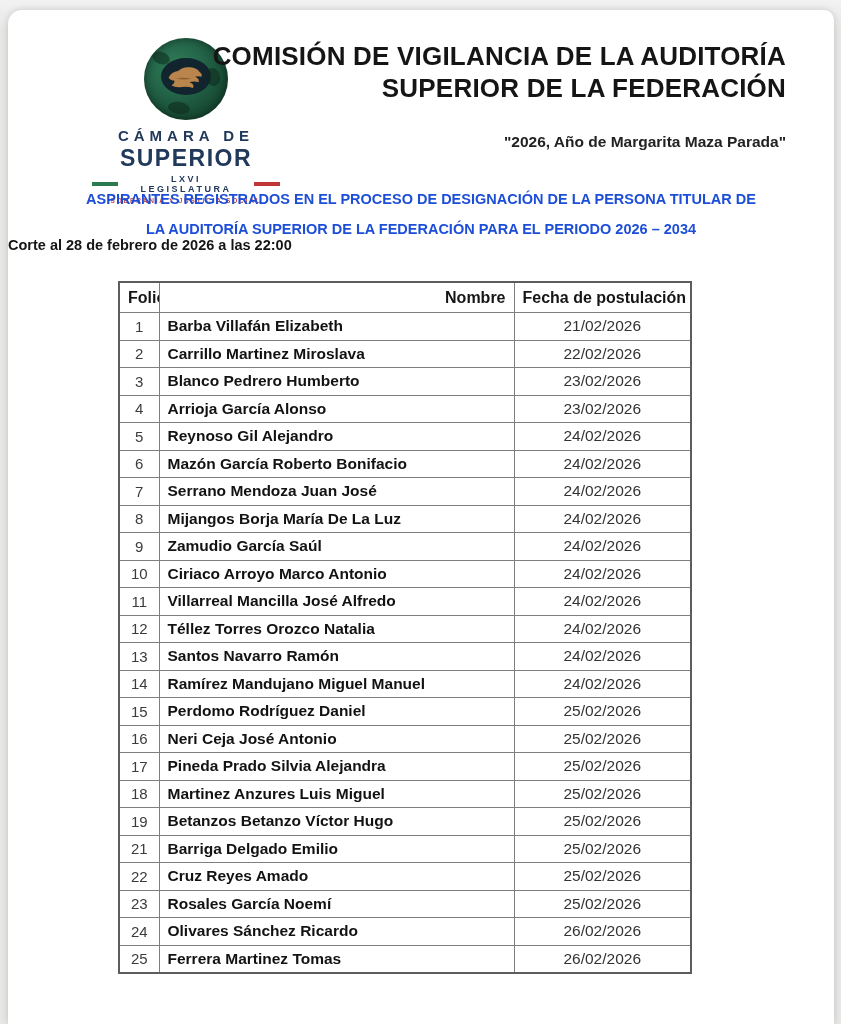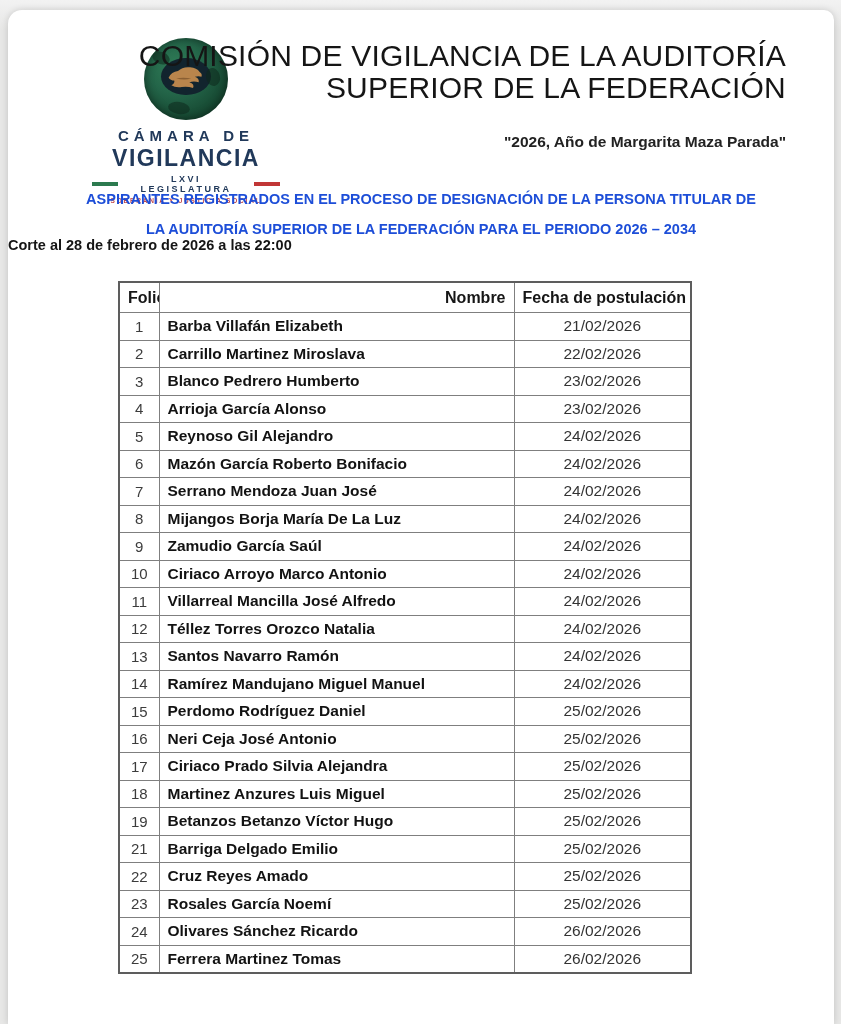--- a/index.html
+++ b/index.html
@@ -29,21 +29,21 @@
   .org1{margin-top:7px;font-size:15px;font-weight:700;letter-spacing:5px;color:#21395a;}
   .org2{margin-top:1px;font-size:23px;font-weight:800;letter-spacing:1.5px;color:#21395a;}
   .legis{margin-top:2px;display:flex;align-items:center;justify-content:center;gap:6px;}
   .legis .txt{font-size:9px;font-weight:700;letter-spacing:2.5px;color:#21395a;}
   .bar{width:26px;height:4px;display:inline-block;}
   .bar.green{background:#2c7a4f;}
   .bar.red{background:#c13636;}
   .motto{margin-top:3px;font-size:6.5px;font-weight:700;letter-spacing:1.8px;color:#c34a4a;}
   
   .titleblock{position:absolute;right:48px;top:30px;text-align:right;}
-  .title-line{font-size:30px;font-weight:400;color:#151515;line-height:32px;letter-spacing:.2px;margin-left:48px;}
+  .title-line{font-size:26px;font-weight:700;color:#151515;line-height:32px;letter-spacing:.2px;margin-left:48px;}
   .quote{margin-top:29px;font-size:15.5px;font-weight:700;color:#222;}
   
   .subtitle{position:absolute;top:174px;left:50%;transform:translateX(-50%);
     width:690px;text-align:center;font-size:14.5px;font-weight:700;line-height:30px;color:#1d4ed8;}
   .cutoff{position:absolute;top:227px;left:0;width:100%;
     font-size:14.5px;font-weight:700;color:#151515;}
   
   table.list{position:absolute;left:110px;top:271px;width:572px;
     border-collapse:collapse;table-layout:fixed;
     border:2px solid #5d5d5d;}
@@ -66,21 +66,21 @@
     <div class="emblem">
       <span class="spot1"></span>
         <span class="spot2"></span>
         <span class="spot3"></span>
       <svg viewBox="0 0 100 70">
         <path fill="#b9854c" d="M14 38 Q20 26 34 24 Q44 14 60 16 Q74 17 80 26 Q86 30 84 36 Q78 34 70 36 Q80 40 78 48 Q68 44 58 48 Q70 52 66 60 Q54 56 42 58 Q28 60 20 54 Q28 50 26 44 Q18 44 14 38 Z"></path>
         <path fill="#8a5f33" d="M30 40 Q45 36 62 40 Q48 44 30 40 Z"></path>
       </svg>
     </div>
     <div class="org1">CÁMARA DE</div>
-    <div class="org2">VIGILANCIA</div>
+    <div class="org2">SUPERIOR</div>
     <div class="legis">
       <span class="bar green"></span>
       <span class="txt">LXVI LEGISLATURA</span>
       <span class="bar red"></span>
     </div>
     <div class="motto">SOBERANÍA Y JUSTICIA SOCIAL</div>
   </div>
 
   <div class="titleblock">
     <div class="title-line">COMISIÓN DE VIGILANCIA DE LA AUDITORÍA</div>
@@ -180,21 +180,21 @@
           <td class="name">Perdomo Rodríguez Daniel</td>
           <td class="date">25/02/2026</td>
         </tr>
         <tr>
           <td class="folio">16</td>
           <td class="name">Neri Ceja José Antonio</td>
           <td class="date">25/02/2026</td>
         </tr>
         <tr>
           <td class="folio">17</td>
-          <td class="name">Ciriaco Prado Silvia Alejandra</td>
+          <td class="name">Pineda Prado Silvia Alejandra</td>
           <td class="date">25/02/2026</td>
         </tr>
         <tr>
           <td class="folio">18</td>
           <td class="name">Martinez Anzures Luis Miguel</td>
           <td class="date">25/02/2026</td>
         </tr>
         <tr>
           <td class="folio">19</td>
           <td class="name">Betanzos Betanzo Víctor Hugo</td>

